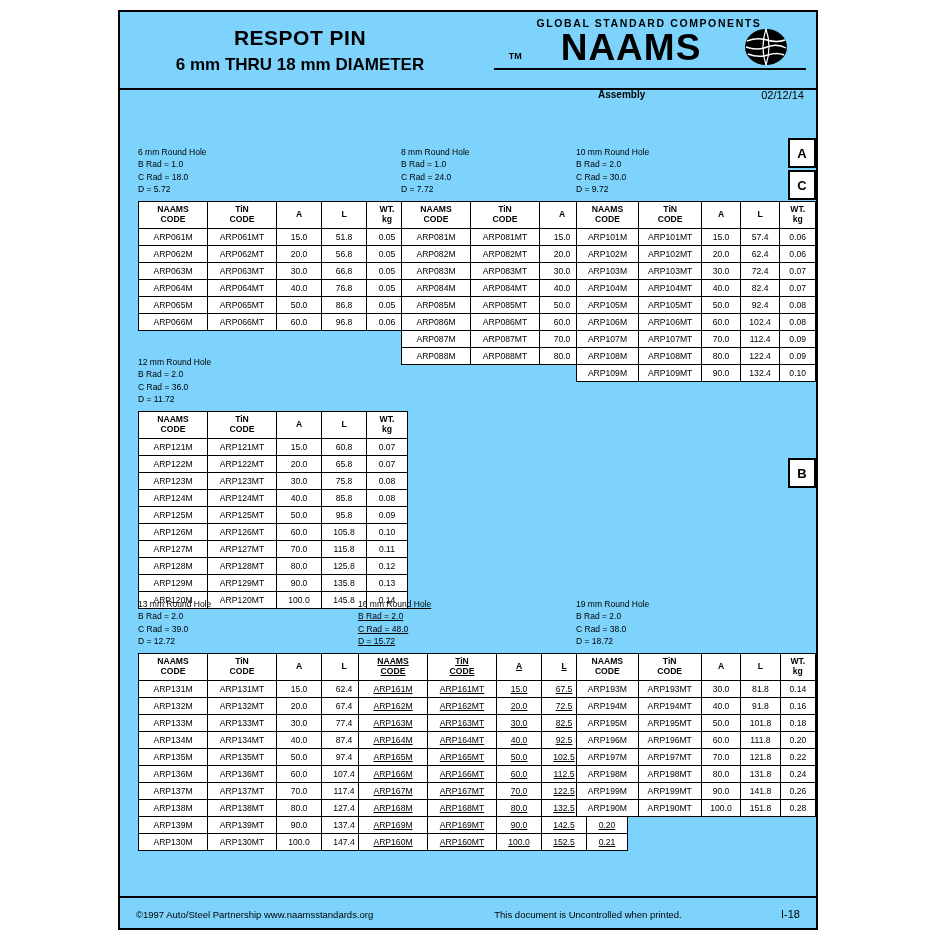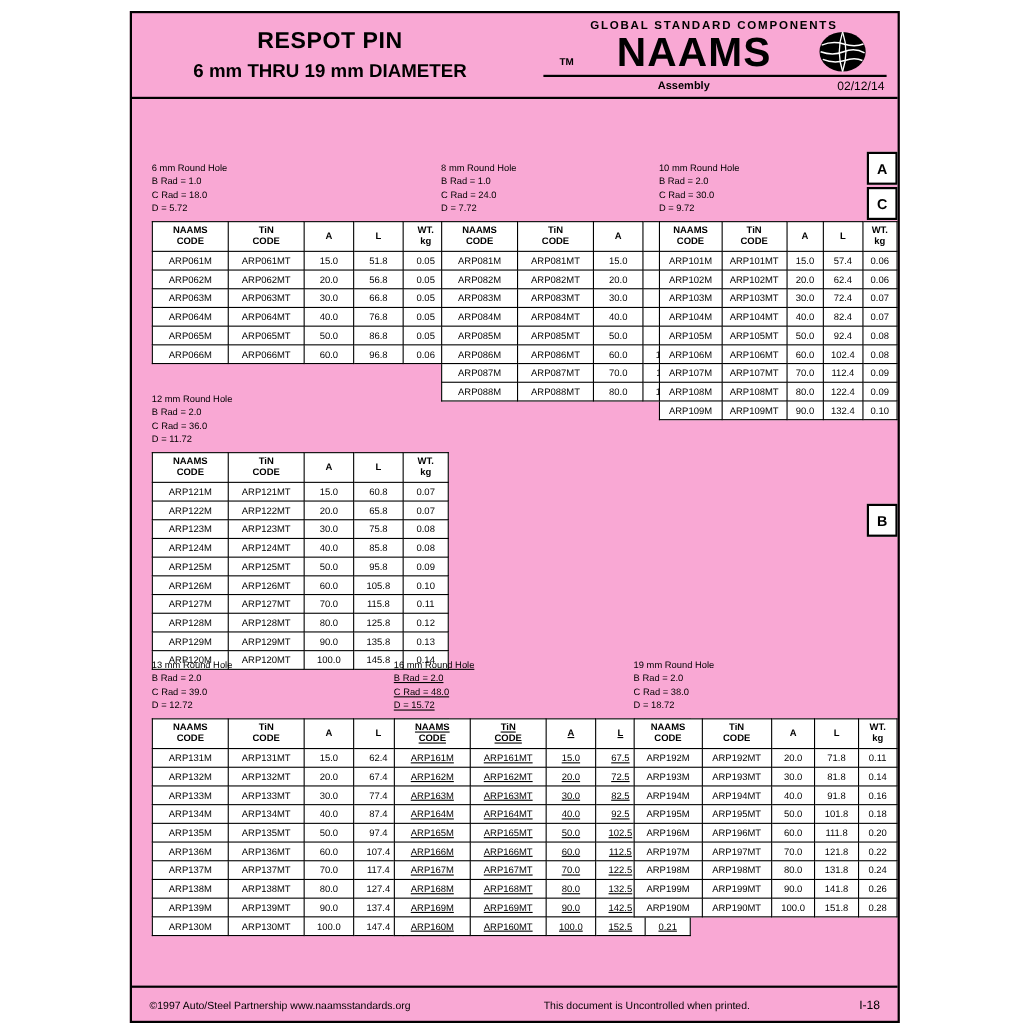--- a/index.html
+++ b/index.html
@@ -1,33 +1,33 @@
 <!DOCTYPE html>
 <html><head>
 <meta charset="utf-8">
 <style>
   html,body{margin:0;padding:0;background:#fff;}
   body{width:940px;height:940px;font-family:"Liberation Sans",sans-serif;color:#000;}
   .page{position:relative;width:940px;height:940px;box-sizing:border-box;}
-  .sheet{position:absolute;left:118px;top:10px;width:700px;height:920px;border:2px solid #000;box-sizing:border-box;background:#f9a8d4;}
+  .sheet{position:absolute;left:118px;top:10px;width:700px;height:920px;border:2px solid #000;box-sizing:border-box;background:#7dd3fc;}
 
   
   .header{position:relative;height:78px;border-bottom:2px solid #000;box-sizing:border-box;}
   .title-block{position:absolute;left:0;top:0;width:360px;text-align:center;padding-top:14px;}
   .title1{font-size:21px;font-weight:bold;letter-spacing:.5px;}
   .title2{font-size:17px;font-weight:bold;margin-top:5px;}
   .brand{position:absolute;left:360px;top:0;width:338px;height:80px;}
   .gsc{font-size:10.5px;font-weight:bold;letter-spacing:1.6px;text-align:center;padding-top:5px;}
   .naams-row{display:flex;align-items:center;justify-content:center;margin-top:-2px;gap:36px;}
   .tm{font-size:9px;font-weight:bold;align-self:flex-end;margin-bottom:6px;margin-right:3px;}
   .naams{font-size:37px;font-weight:bold;letter-spacing:1px;line-height:1;}
   .globe{width:46px;height:40px;margin-left:6px;position:relative;}
   .globe svg{display:block;}
   .rule{height:2px;background:#000;margin:1px 12px 0 14px;}
-  .subrow{display:flex;justify-content:space-between;font-size:10px;font-weight:bold;padding:3px 14px 0 14px;}
+  .subrow{display:flex;justify-content:space-between;font-size:10px;font-weight:bold;padding:19px 14px 0 14px;}
   .subrow .assy{margin-left:104px;}
   .subrow .date{font-size:11px;font-weight:normal;}
 
   
   .body{position:relative;height:807px;}
 
   .group{position:absolute;}
   .ginfo{font-size:8.5px;line-height:1.45;margin-bottom:6px;white-space:pre-line;}
 
   table.t{border-collapse:collapse;font-size:8.6px;background:#fff;}
@@ -52,21 +52,21 @@
 </head>
 <body>
 
 <div class="page">
 
   <div class="sheet">
 
     <div class="header">
       <div class="title-block">
         <div class="title1">RESPOT PIN</div>
-        <div class="title2">6 mm THRU 19 mm DIAMETER</div>
+        <div class="title2">6 mm THRU 18 mm DIAMETER</div>
       </div>
       <div class="brand">
         <div class="gsc">GLOBAL STANDARD COMPONENTS</div>
         <div class="naams-row">
           <span class="tm">TM</span>
           <span class="naams">NAAMS</span>
           <span class="globe">
             <svg width="46" height="40" viewBox="0 0 46 40">
               <ellipse cx="23" cy="20" rx="21" ry="18" fill="#000"></ellipse>
               <path d="M4 14 Q14 10 24 13 Q34 16 42 13" stroke="#fff" stroke-width="1.4" fill="none"></path>
@@ -222,21 +222,21 @@
                   <td class="cw-code">ARP088MT</td>
                   <td class="cw-a">80.0</td>
                   <td class="cw-l">120.1</td>
                   <td class="cw-wt">0.08</td>
                 </tr>
               </tbody>
             </table>
           </div>
       </div>
 
-      <div class="group" style="left:479px;top:56px;">
+      <div class="group" style="left:456px;top:56px;">
         <div class="ginfo">10 mm Round Hole
 B Rad = 2.0
 C Rad = 30.0
 D = 9.72</div>
         <div>
             <table class="t">
               <thead>
                 <tr>
                   <th class="cw-code">NAAMS<br>CODE</th>
                   <th class="cw-code">TiN<br>CODE</th>
@@ -601,27 +601,20 @@
                 <tr>
                   <th class="cw-code">NAAMS<br>CODE</th>
                   <th class="cw-code">TiN<br>CODE</th>
                   <th class="cw-a">A</th>
                   <th class="cw-l">L</th>
                   <th class="cw-wt">WT.<br>kg</th>
                 </tr>
               </thead>
               <tbody>
                 <tr>
-                  <td class="cw-code">ARP192M</td>
-                  <td class="cw-code">ARP192MT</td>
-                  <td class="cw-a">20.0</td>
-                  <td class="cw-l">71.8</td>
-                  <td class="cw-wt">0.11</td>
-                </tr>
-                <tr>
                   <td class="cw-code">ARP193M</td>
                   <td class="cw-code">ARP193MT</td>
                   <td class="cw-a">30.0</td>
                   <td class="cw-l">81.8</td>
                   <td class="cw-wt">0.14</td>
                 </tr>
                 <tr>
                   <td class="cw-code">ARP194M</td>
                   <td class="cw-code">ARP194MT</td>
                   <td class="cw-a">40.0</td>

